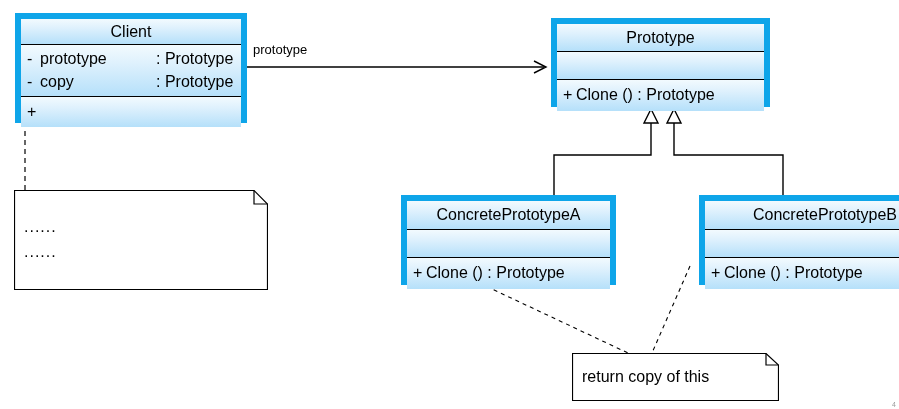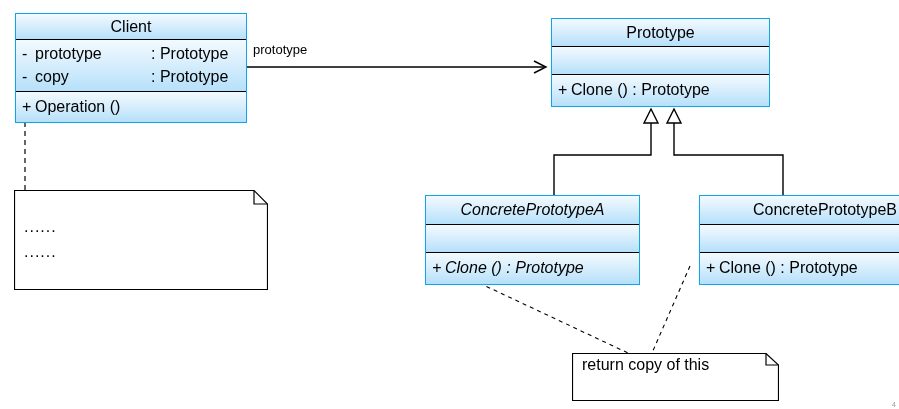--- a/index.html
+++ b/index.html
@@ -16,21 +16,21 @@
     width: 899px;
     height: 409px;
     background: #ffffff;
     overflow: hidden;
   }
 
   
   .uml-class {
     position: absolute;
     box-sizing: border-box;
-    border: 1px solid #0ea5e9;
+    border: 6px solid #0ea5e9;
     background: #cfe9fb;
   }
   .compartment {
     box-sizing: border-box;
     background: linear-gradient(to bottom, #f2fafe 0%, #dff1fd 35%, #b5e0fa 100%);
     overflow: hidden;
     white-space: nowrap;
   }
   .compartment + .compartment {
     border-top: 1px solid #000000;
@@ -99,21 +99,21 @@
     white-space: pre;
     pointer-events: none;
   }
   .note-line {
     line-height: 1.55;
   }
   .note-line.dots {
     letter-spacing: 1px;
   }
   .note-text.single {
-    justify-content: flex-start;
+    justify-content: center;
   }
 
   
   #connectors {
     position: absolute;
     left: 0;
     top: 0;
     width: 899px;
     height: 409px;
     pointer-events: none;
@@ -175,37 +175,36 @@
       </div>
       <div class="member">
         <span class="m-vis">-</span>
         <span class="m-name fixed">copy</span>
         <span class="m-type">: Prototype</span>
       </div>
     </div>
     <div class="compartment c-ops" style="height:31px;">
       <div class="member">
         <span class="m-vis">+</span>
-        <span class="m-name">Operation ()</span>
       </div>
     </div>
   </div>
 
   <div class="uml-class" id="class-prototype" style="left:551px; top:18px; width:219px; height:89px;">
     <div class="compartment c-name" style="height:27px;">Prototype</div>
     <div class="compartment c-attrs" style="height:28px;"></div>
     <div class="compartment c-ops" style="height:32px;">
       <div class="member">
         <span class="m-vis">+</span>
         <span class="m-name">Clone () : Prototype</span>
       </div>
     </div>
   </div>
 
-  <div class="uml-class" id="class-concrete-a" style="left:425px; top:195px; width:215px; height:90px;font-style:italic;">
+  <div class="uml-class" id="class-concrete-a" style="left:401px; top:195px; width:215px; height:90px;">
     <div class="compartment c-name" style="height:28px;">ConcretePrototypeA</div>
     <div class="compartment c-attrs" style="height:28px;"></div>
     <div class="compartment c-ops" style="height:32px;">
       <div class="member">
         <span class="m-vis">+</span>
         <span class="m-name">Clone () : Prototype</span>
       </div>
     </div>
   </div>
 

